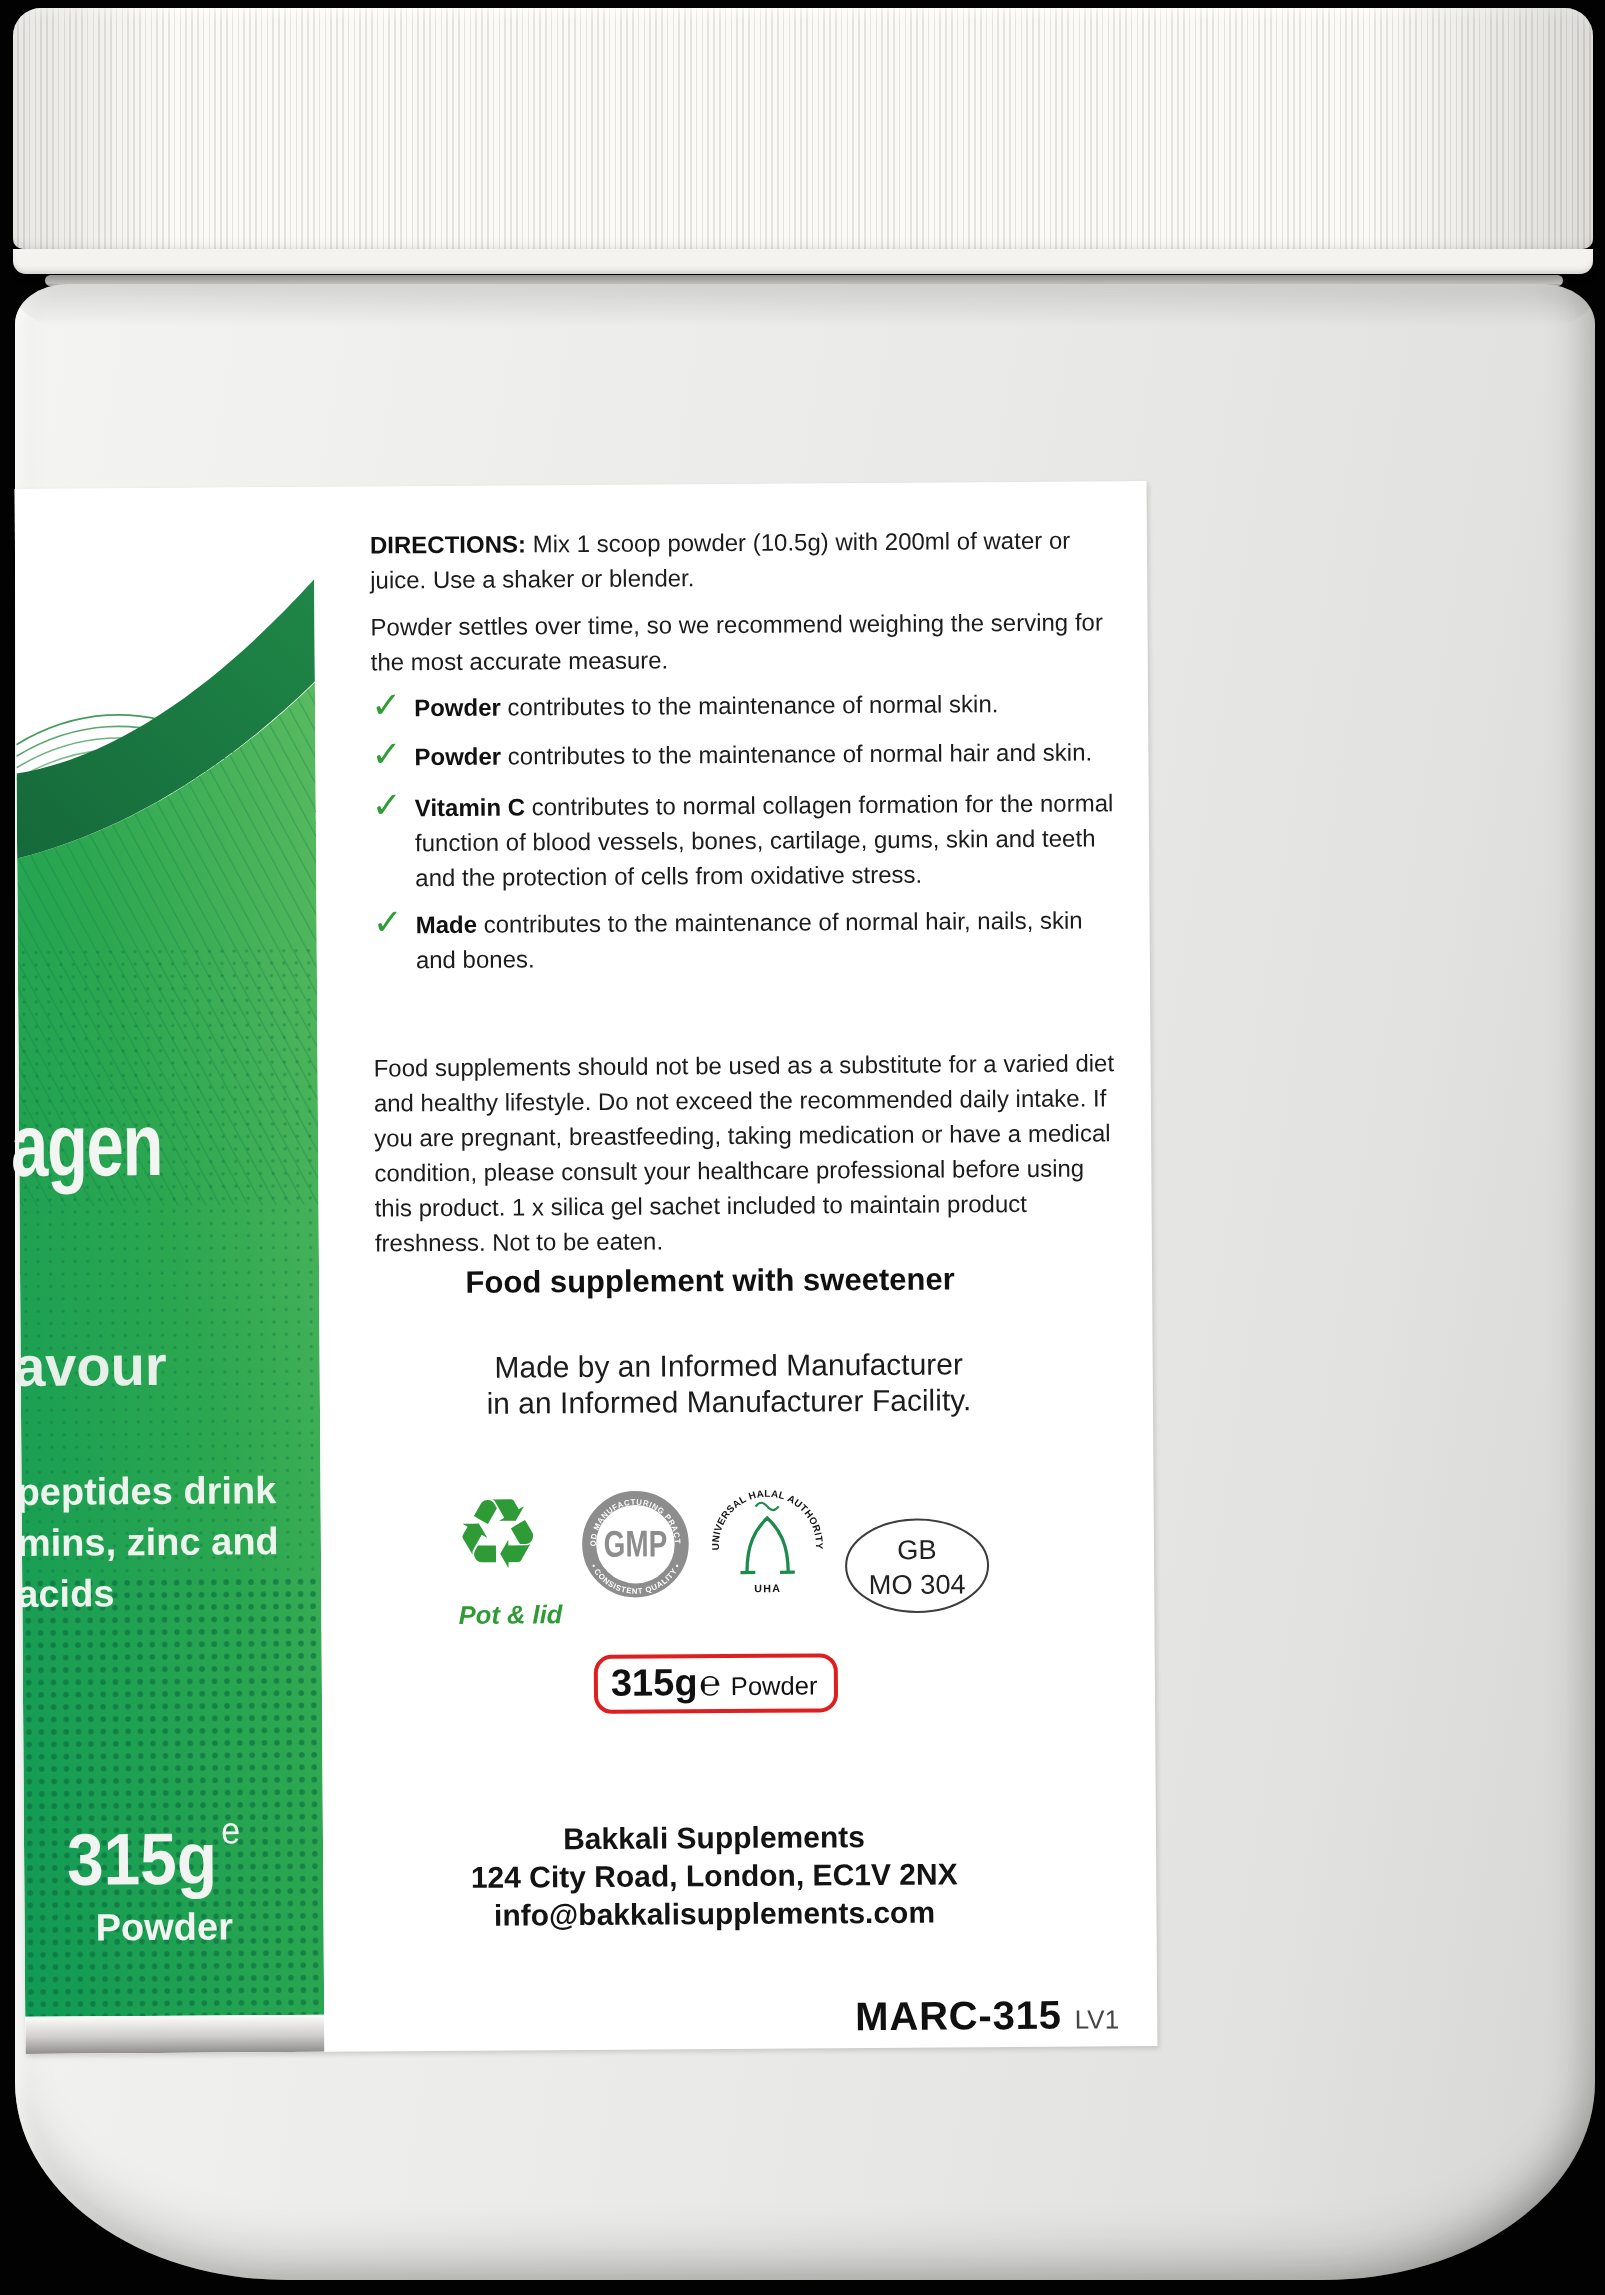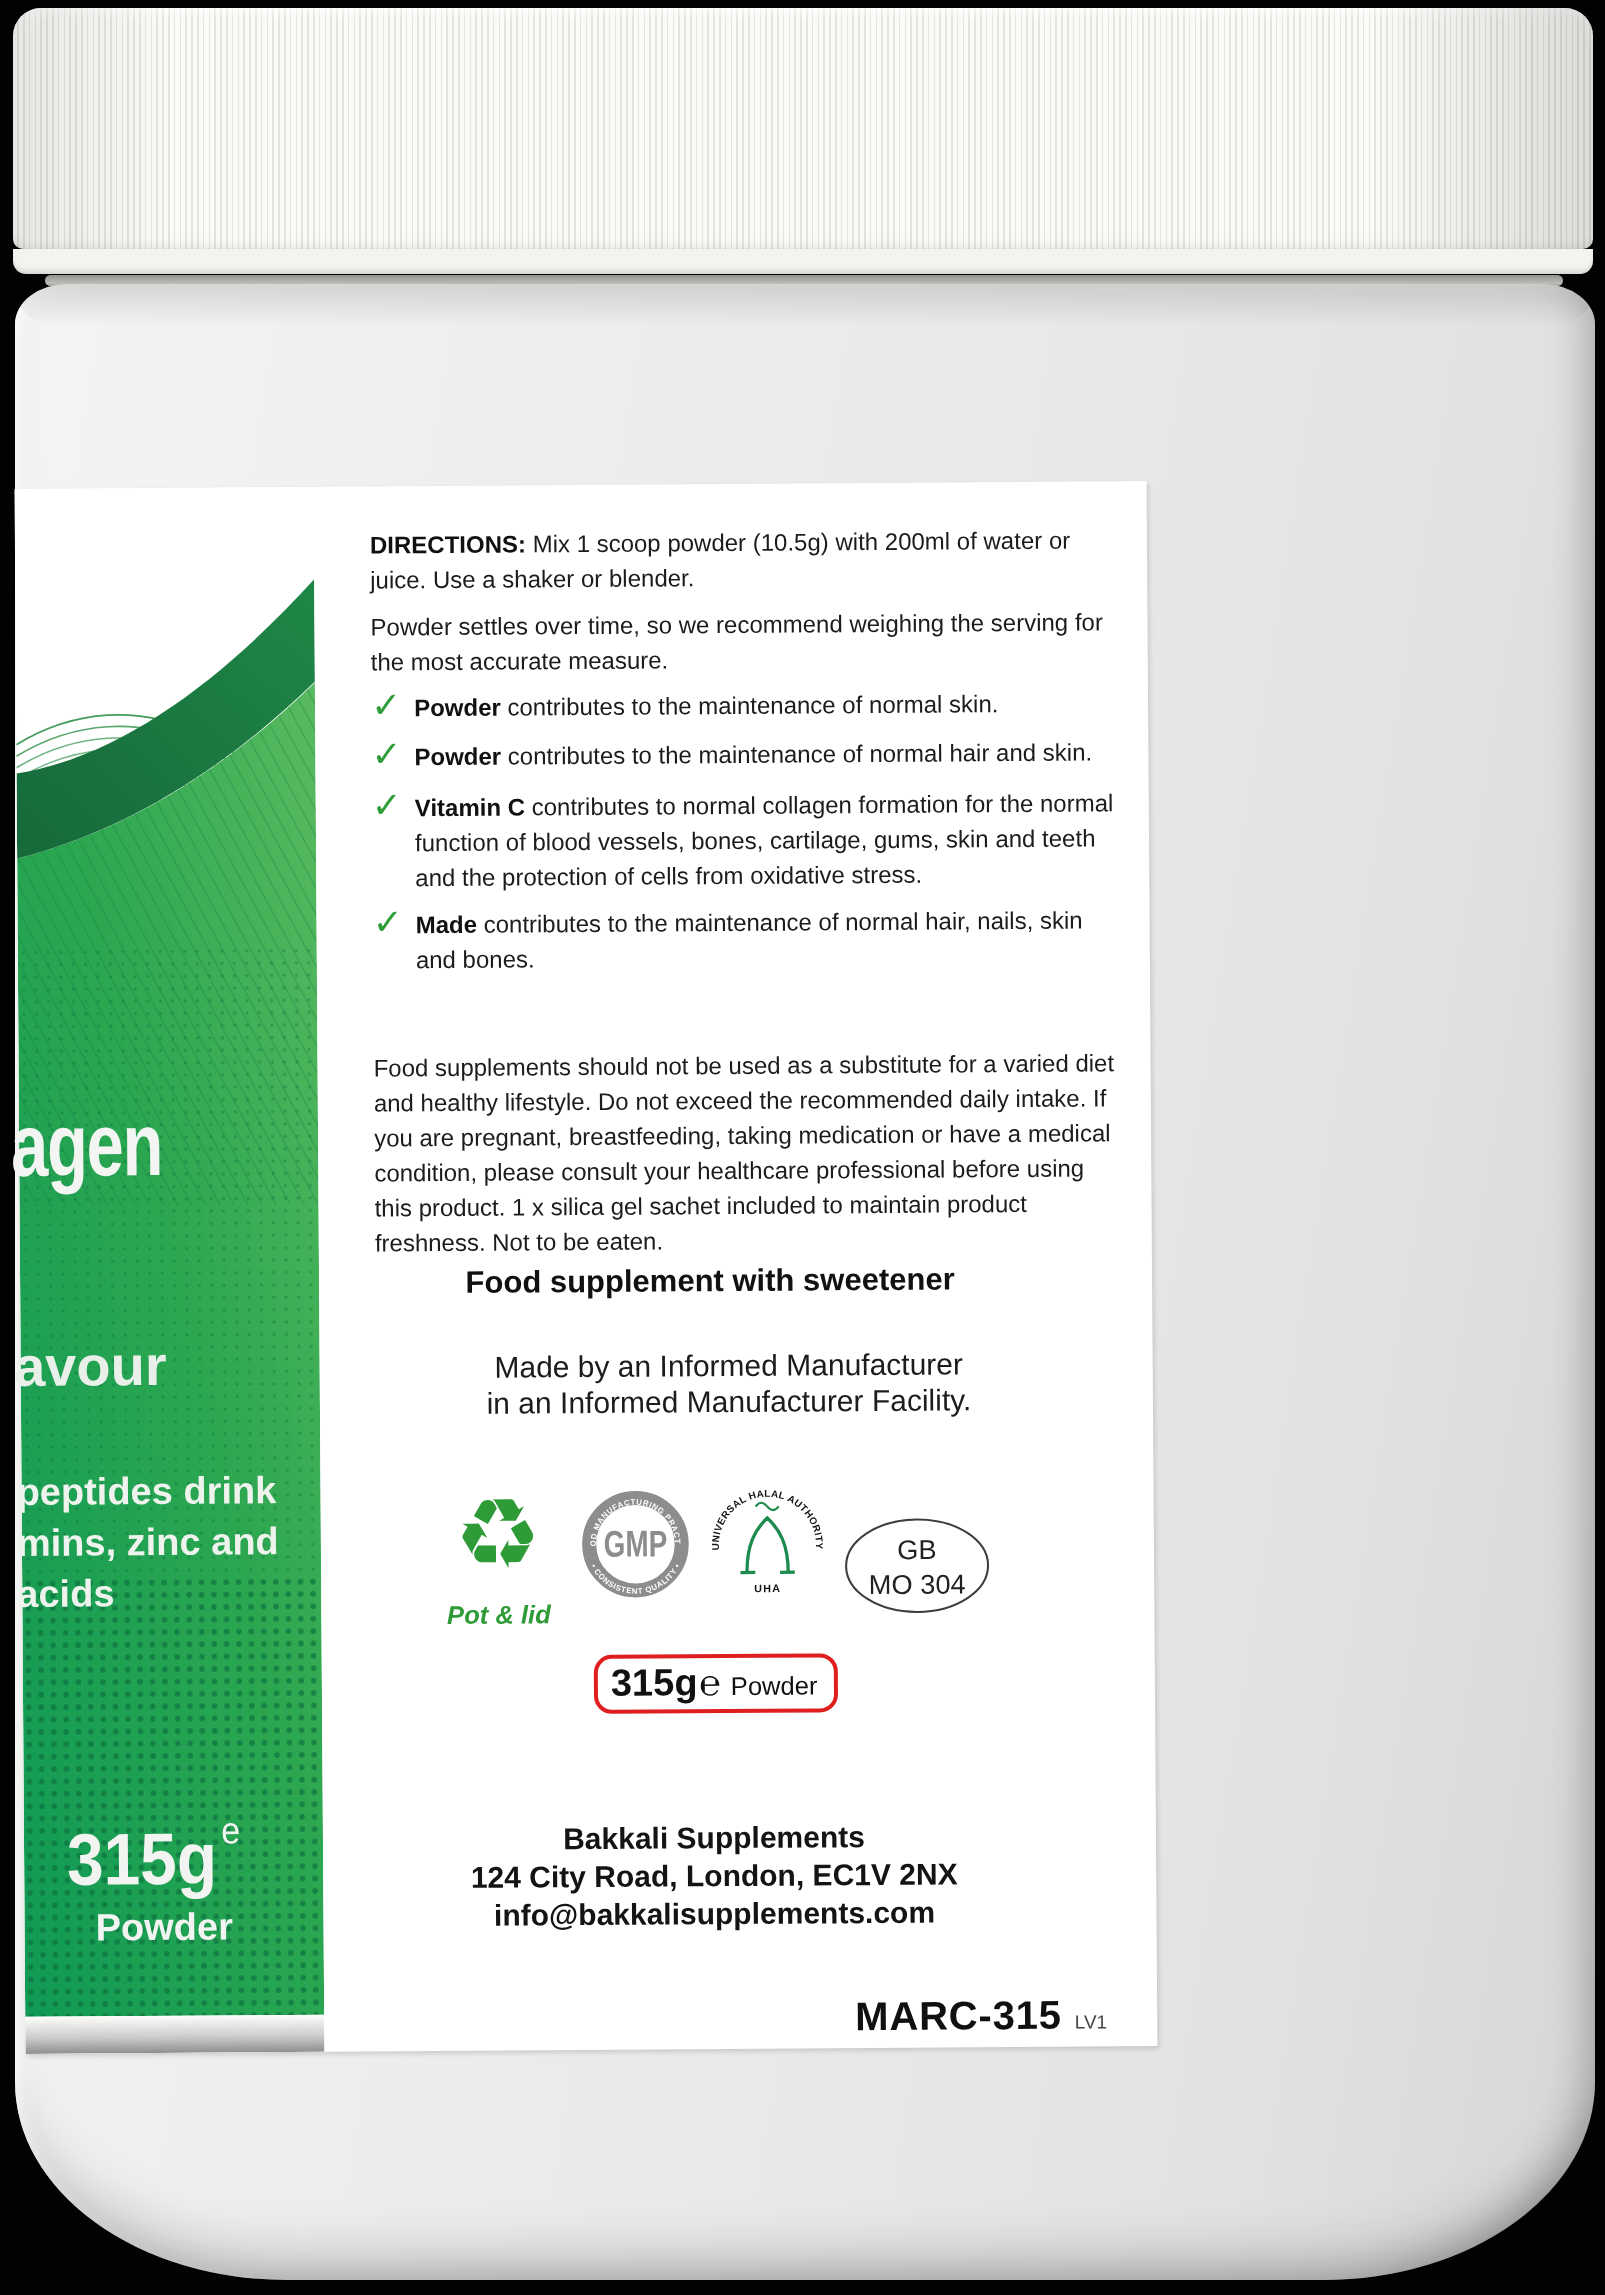--- a/index.html
+++ b/index.html
@@ -46,36 +46,36 @@
   .bullet .check{position:absolute;left:0;top:-3.3px;font-size:36px;font-weight:bold;color:#2f9e38;}
   .b-0{top:204px;} .b-1{top:253px;} .b-2{top:304px;} .b-3{top:421px;}
   .p-disclaimer{top:540px;line-height:35px;}
   .h-supplement{position:absolute;top:779px;left:0;width:746px;text-align:center;font-size:31px;font-weight:bold;
     transform:translateX(-38px);color:#111;}
   .p-madeby{position:absolute;top:864px;left:0;width:746px;text-align:center;font-size:30px;line-height:36px;
     transform:translateX(-20px);}
   
   .icon-abs{position:absolute;}
   .recycle-glyph{left:70px;top:1000px;width:102px;text-align:center;font-size:97px;line-height:1;color:#2e9b37;}
-  .recycle-cap{left:58px;top:1112px;width:127px;text-align:center;font-size:25.6px;font-weight:bold;font-style:italic;color:#2e9b37;}
+  .recycle-cap{left:58px;top:1112px;width:127px;text-align:right;font-size:25.6px;font-weight:bold;font-style:italic;color:#2e9b37;}
   .gmp-seal{left:204px;top:1005px;}
   .halal-seal{left:332px;top:998px;}
   .reg-oval{left:464px;top:1031px;}
   
   .badge{position:absolute;left:216px;top:1170px;display:inline-flex;align-items:baseline;
     border:4.1px solid #df1f1f;border-radius:18px;padding:5px 16.5px 8.2px 13px;background:#fff;}
   .badge .w{font-size:38px;font-weight:bold;color:#111;line-height:1;}
   .badge .e{font-size:36px;color:#111;line-height:1;margin-left:1.6px;}
   .badge .f{font-size:25.6px;color:#111;margin-left:10px;line-height:1;}
   
   .manu{position:absolute;top:1335px;left:0;width:746px;text-align:center;font-size:30px;line-height:38px;
     font-weight:bold;transform:translateX(-38px);color:#141414;}
   .sku-row{position:absolute;left:475px;top:1516px;display:flex;align-items:baseline;gap:13px;}
   .sku{font-size:40px;font-weight:bold;color:#101010;letter-spacing:0.8px;}
-  .lv{font-size:19px;color:#454545;}
+  .lv{font-size:26px;color:#454545;}
   svg text{font-family:"Liberation Sans","DejaVu Sans",sans-serif;}
 </style>
 </head>
 <body>
 
 <div class="stage">
 
   <div class="lid-ribs"></div>
   <div class="lid-skirt"></div>
   <div class="neck-gap"></div>

